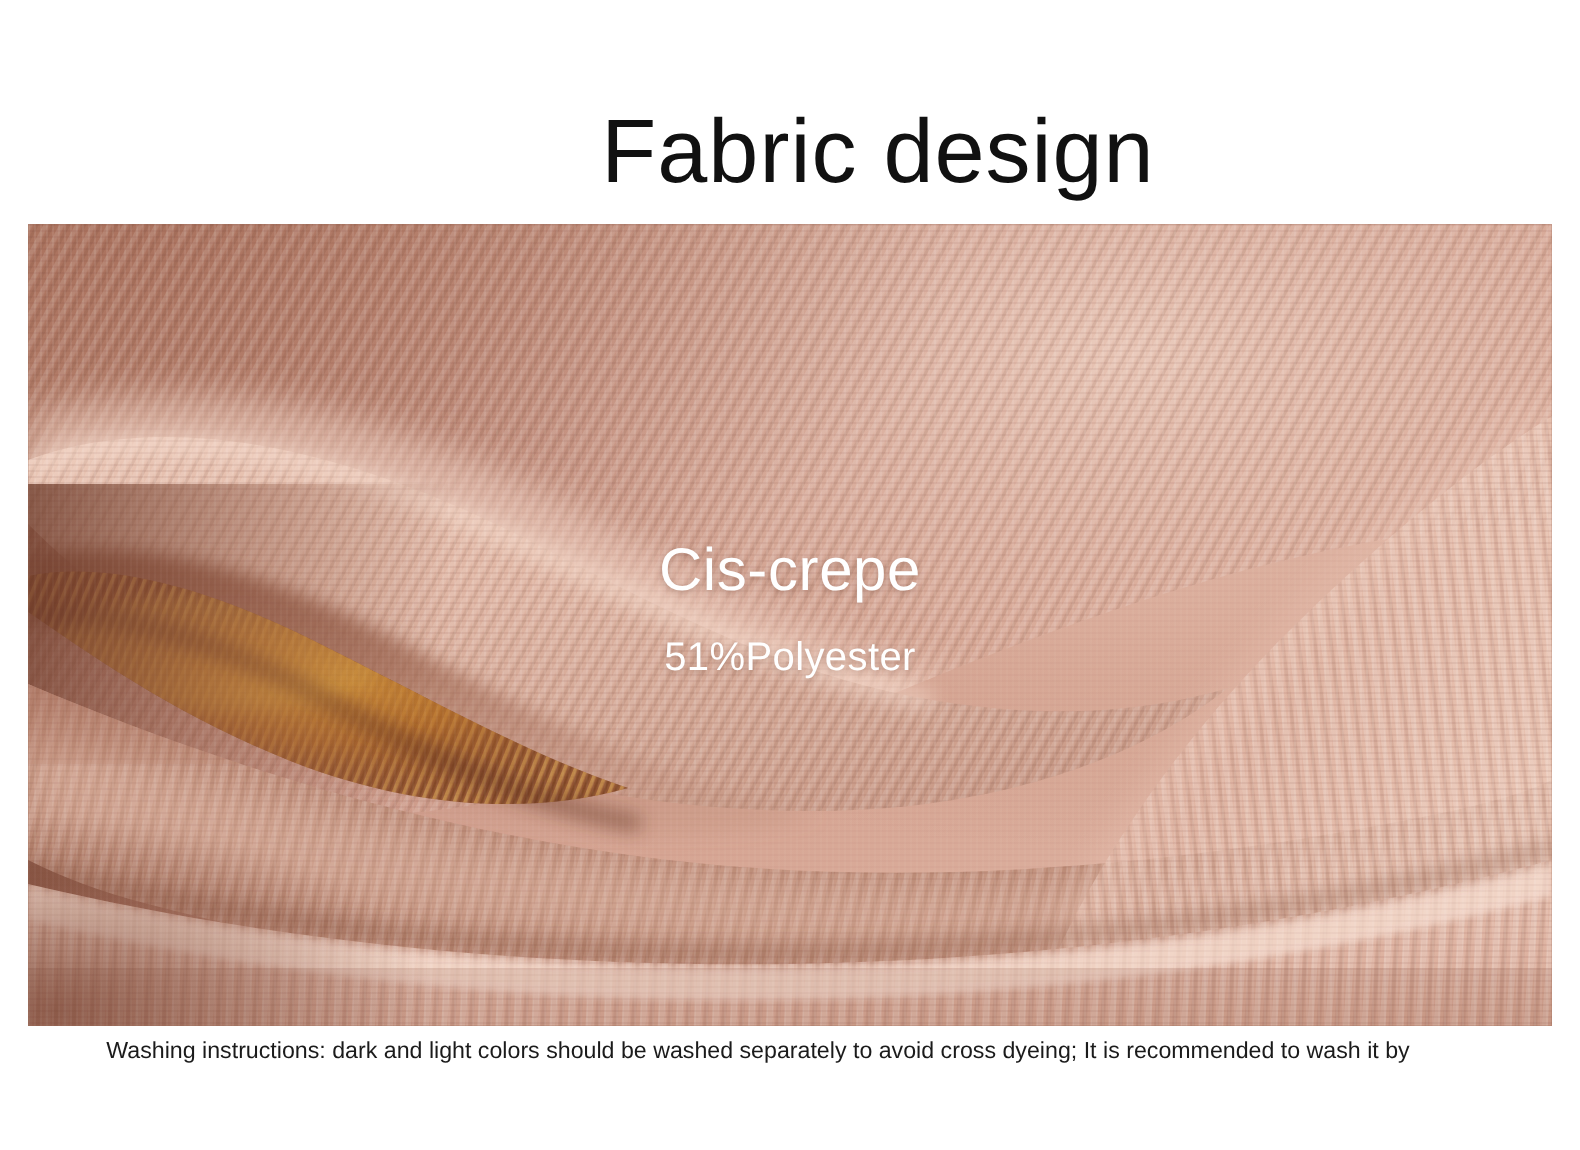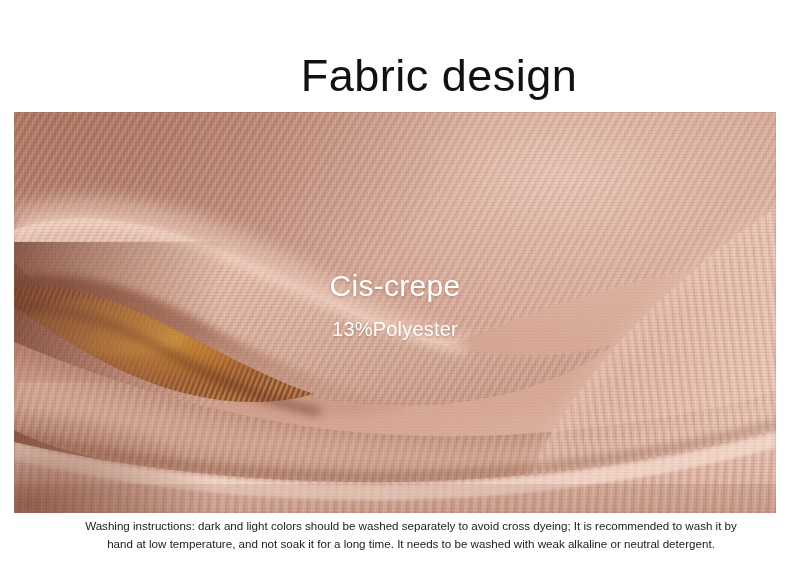--- a/index.html
+++ b/index.html
@@ -81,21 +81,21 @@
   .fabric-caption.secondary {
     top: 205px;
     font-size: 20px;
     letter-spacing: 0.2px;
     line-height: 24px;
   }
 
   
   .care-note {
     position: absolute;
-    left: 36px;
+    left: 4px;
     top: 517px;
     width: 750px;
     text-align: center;
     font-family: "Liberation Sans", sans-serif;
     font-size: 11.6px;
     line-height: 18px;
     color: #1b1b1b;
   }
   .care-note .line {
     display: block;
@@ -326,21 +326,20 @@
       <path d="M0,322 C110,350 240,366 380,364 C520,362 650,342 762,312" fill="none" stroke="#7b4a36" stroke-width="7" opacity="0.38" filter="url(#blurMed)"></path>
 
       <rect x="0" y="240" width="320" height="161" fill="url(#gBottomLeft)"></rect>
 
       <rect x="0" y="0" width="762" height="401" fill="url(#pWeave)" opacity="0.55"></rect>
       <rect x="0" y="0" width="762" height="401" fill="none" stroke="#9a6b57" stroke-width="1" opacity="0.25"></rect>
     </svg>
 
     <figcaption class="fabric-caption primary">Cis-crepe</figcaption>
 
-    <div class="fabric-caption secondary">13%Polyester</div>
+    <div class="fabric-caption secondary">51%Polyester</div>
   </figure>
 
   <div class="care-note">
     <span class="line">Washing instructions: dark and light colors should be washed separately to avoid cross dyeing; It is recommended to wash it by</span>
-    <span class="line">hand at low temperature, and not soak it for a long time. It needs to be washed with weak alkaline or neutral detergent.</span>
   </div>
 
 </div>
 
 </body></html>

